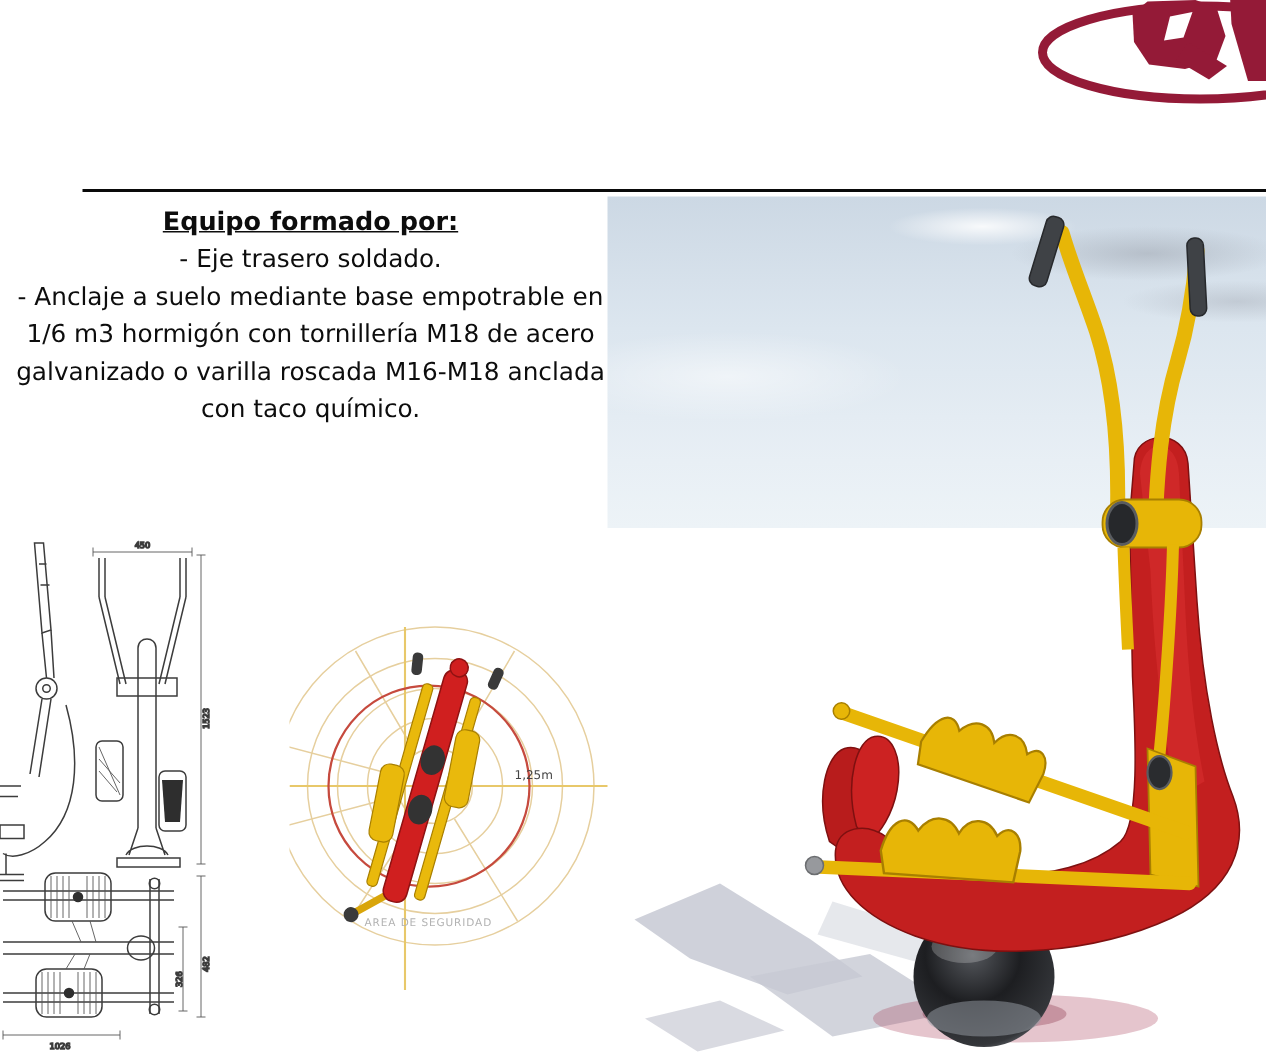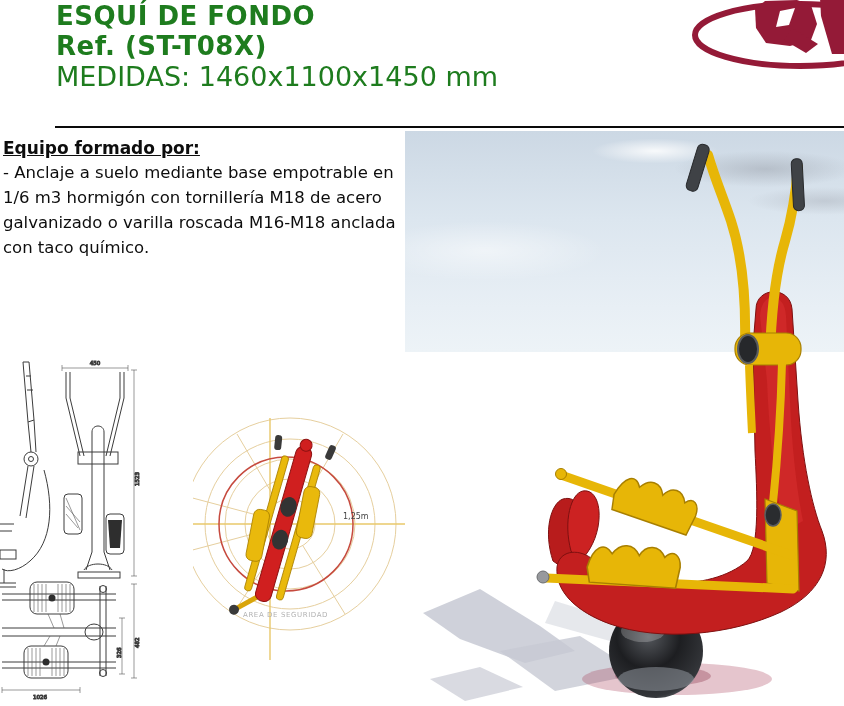--- a/index.html
+++ b/index.html
@@ -9,21 +9,21 @@
     background:#ffffff; overflow:hidden;
     font-family:"DejaVu Sans", sans-serif;
   }
   
   .header { position:absolute; left:56px; top:1px; color:#1e7c1e; }
   .hl1, .hl2 { font-size:26px; font-weight:bold; line-height:30px; letter-spacing:0.5px; }
   .hl3 { font-size:27px; font-weight:normal; line-height:31px; }
   .logo { position:absolute; left:692px; top:-2px; width:152px; height:82px; }
   .rule { position:absolute; left:55px; top:126px; width:789px; height:2px; background:#0a0a0a; }
   
-  .specs { position:absolute; left:3px; top:136px; width:408px; color:#0d0d0d; }
+  .specs { position:absolute; left:3px; top:136px; width:408px; color:#0d0d0d;text-align:center; }
   .specs h2 { font-size:17px; font-weight:bold; text-decoration:underline; line-height:24px; }
   .specs p { font-size:16.5px; line-height:25px; }
   
   .drawings { position:absolute; left:0px; top:356px; width:200px; height:350px; }
   .plan { position:absolute; left:193px; top:398px; width:218px; height:262px; }
   
   .render { position:absolute; left:405px; top:131px; width:439px; height:575px; background:#ffffff; }
   .sky {
     position:absolute; left:0; top:0; width:439px; height:221px;
     background:
@@ -36,38 +36,34 @@
   .rsvg { position:absolute; left:0; top:0; }
   .dim { font-size:5.5px; fill:#333; font-family:"DejaVu Sans", sans-serif; }
   .cad { stroke:#3c3c3c; stroke-width:1; fill:none; }
   .cadthin { stroke:#555; stroke-width:0.6; fill:none; }
 </style>
 </head>
 <body>
 
 <div class="page">
 
-  <div class="header">
-    <div class="hl1">ESQUÍ DE FONDO</div>
-    <div class="hl2">Ref. (ST-T08X)</div>
-    <div class="hl3">MEDIDAS: 1460x1100x1450 mm</div>
-  </div>
 
   <svg class="logo" viewBox="0 0 152 82">
     <ellipse cx="108" cy="37" rx="105" ry="31" fill="none" stroke="#941a37" stroke-width="6"></ellipse>
     <path d="M63,11 L73,3 L105,2 L119,7 L125,26 L119,42 L98,48 L74,45 L64,30 Z" fill="#941a37"></path>
     <path d="M88,13 L103,10 L97,27 L84,29 Z" fill="#ffffff"></path>
     <path d="M100,30 L126,46 L114,55 L92,42 Z" fill="#941a37"></path>
     <path d="M128,0 L152,0 L152,56 L140,56 L129,18 Z" fill="#941a37"></path>
   </svg>
 
   <div class="rule"></div>
 
   <div class="specs">
     <h2>Equipo formado por:</h2>
+    <p>- Eje trasero soldado.</p>
     <p>- Anclaje a suelo mediante base empotrable en 1/6 m3 hormigón con tornillería M18 de acero galvanizado o varilla roscada M16-M18 anclada con taco químico.</p>
   </div>
 
   <svg class="drawings" viewBox="0 0 200 350">
 
     <g class="cad">
       <path d="M23,6 L29,6 L34,64 L28,66 Z"></path>
       <path d="M26,20 L31,20 M27,34 L33,34"></path>
       <path d="M28,66 L31,96 M34,64 L36,96"></path>
       <circle cx="31" cy="103" r="7"></circle>

